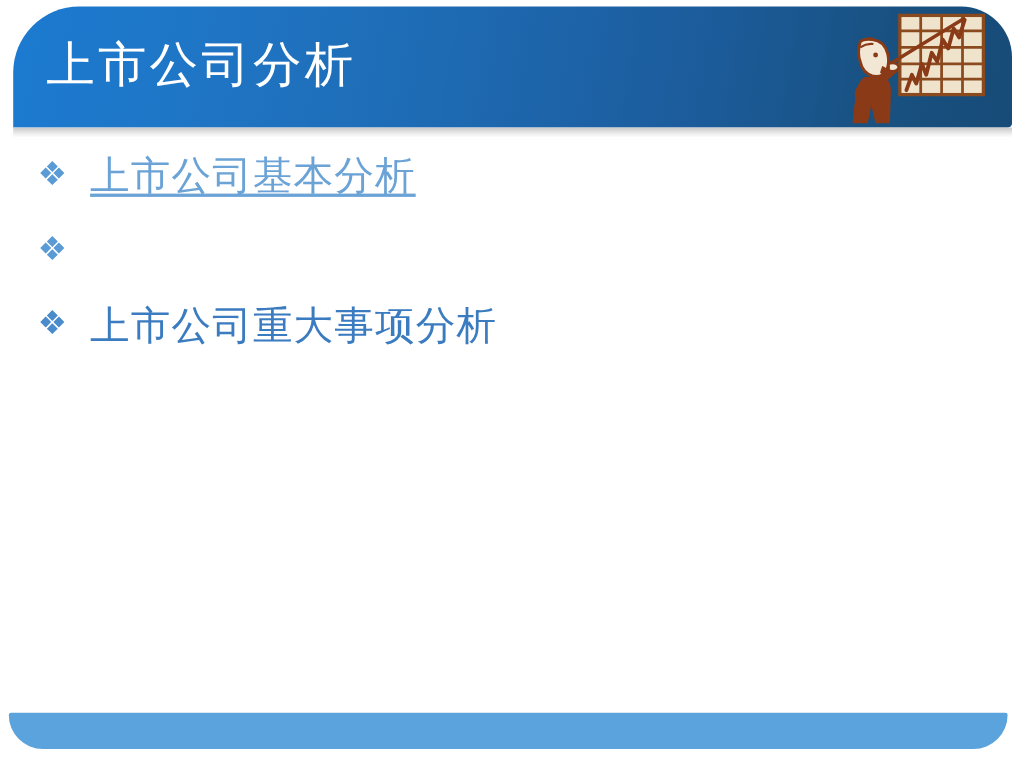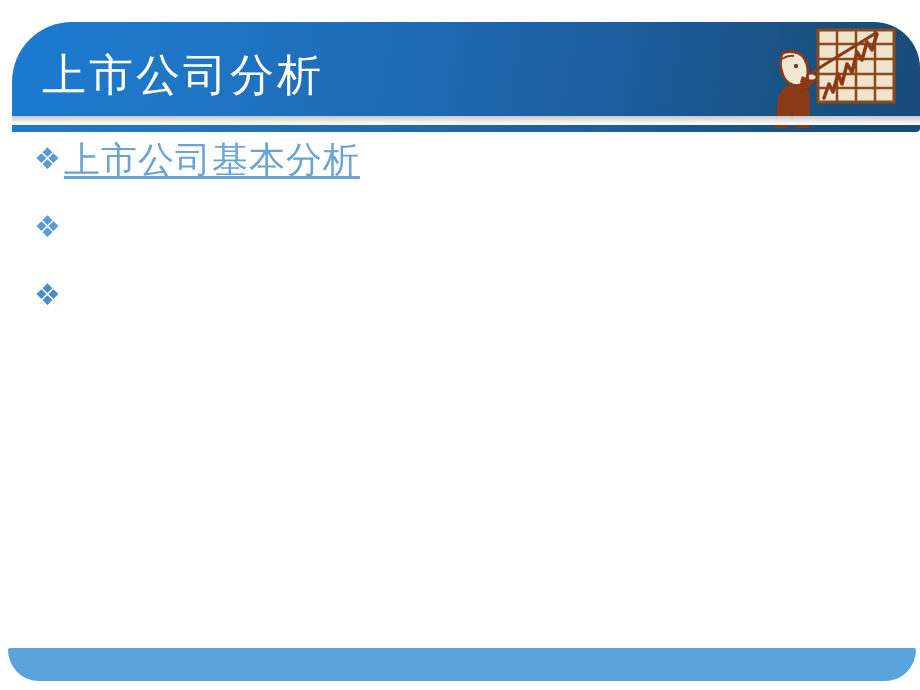--- a/index.html
+++ b/index.html
@@ -21,21 +21,21 @@
     width: 920px;
     height: 690px;
     background: #ffffff;
     overflow: hidden;
   }
 
   
   .header-wrap {
     position: absolute;
     left: 12px;
-    top: 22px;
+    top: 6px;
     width: 908px;
     height: 110px;
   }
   .header-bar {
     position: absolute;
     left: 0; top: 0;
     width: 100%;
     height: 100%;
     background: linear-gradient(100deg, #1b7ad0 0%, #1f76c6 18%, #1e6bb4 42%, #1c5c9c 68%, #18507f 88%, #174b78 100%);
     border-top-left-radius: 60px;
@@ -97,20 +97,21 @@
   }
   .bullet-marker.plain {
     color: #4a8ccb;
   }
   .bullet-text {
     font-size: 36px;
     line-height: 48px;
     letter-spacing: 1px;
     white-space: nowrap;
     flex: 0 0 auto;
+    margin-left: 18px;
   }
   .bullet-text.link {
     color: #6ba3d6;
     text-decoration: underline;
     text-decoration-color: #6ba3d6;
     text-underline-offset: 4px;
     cursor: pointer;
   }
   .bullet-text.plain {
     color: #3b7cc0;
@@ -184,19 +185,20 @@
       <span class="bullet-marker">❖</span>
       <span class="bullet-text link">上市公司基本分析</span>
     </div>
 
     <div class="bullet-row">
       <span class="bullet-marker">❖</span>
     </div>
 
     <div class="bullet-row">
       <span class="bullet-marker plain">❖</span>
+      <span class="bullet-text plain">上市公司重大事项分析</span>
     </div>
 
   </div>
 
   <div class="footer-bar"></div>
 
 </div>
 
 </body></html>

